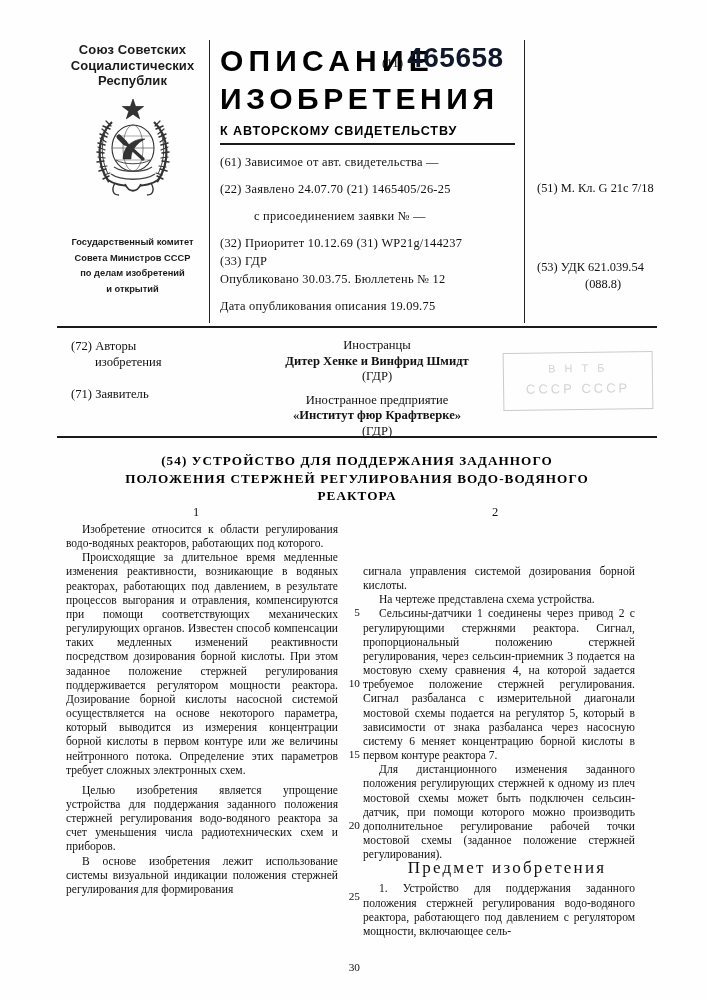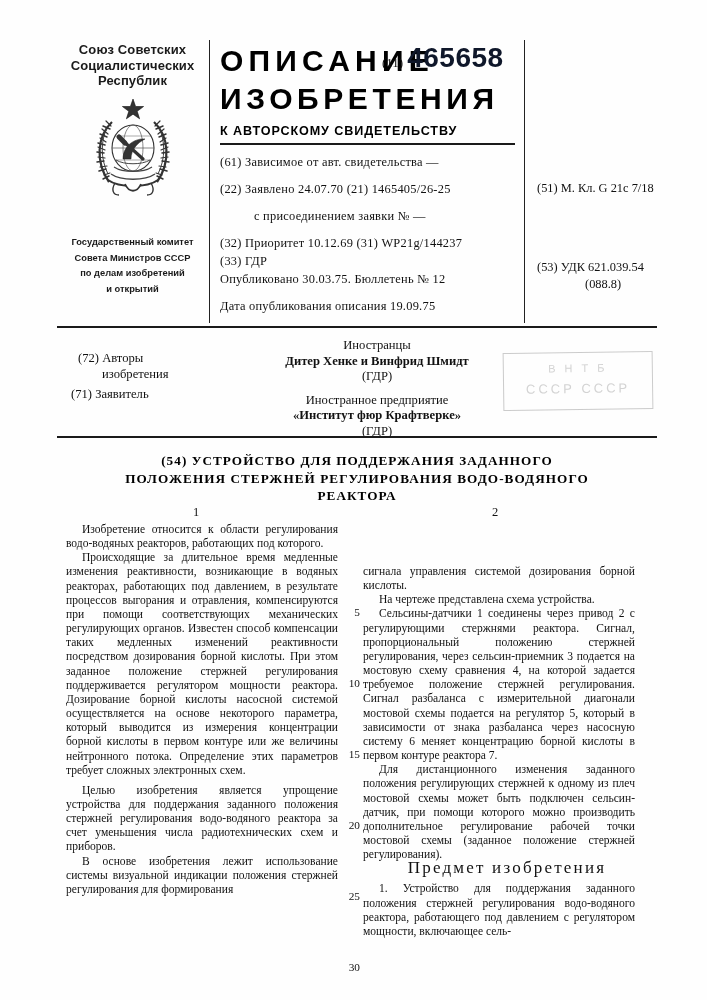--- a/index.html
+++ b/index.html
@@ -150,21 +150,21 @@
   }
 
   
   .authors {
     position: absolute;
     left: 57px; top: 338px;
     width: 600px; height: 94px;
     font-size: 12.6px;
     color: #111;
   }
-  .auth-label-72 { position: absolute; left: 14px; top: 12px; line-height: 16px; margin-left: 7px; }
+  .auth-label-72 { position: absolute; left: 14px; top: 0; line-height: 16px; }
   .auth-label-72 .l2 { padding-left: 24px; }
   .auth-label-71 { position: absolute; left: 14px; top: 49px; }
   .auth-body {
     position: absolute;
     left: 180px; top: 0;
     width: 280px;
     text-align: center;
     line-height: 15.6px;
   }
   .auth-body .bold { font-weight: 700; }

